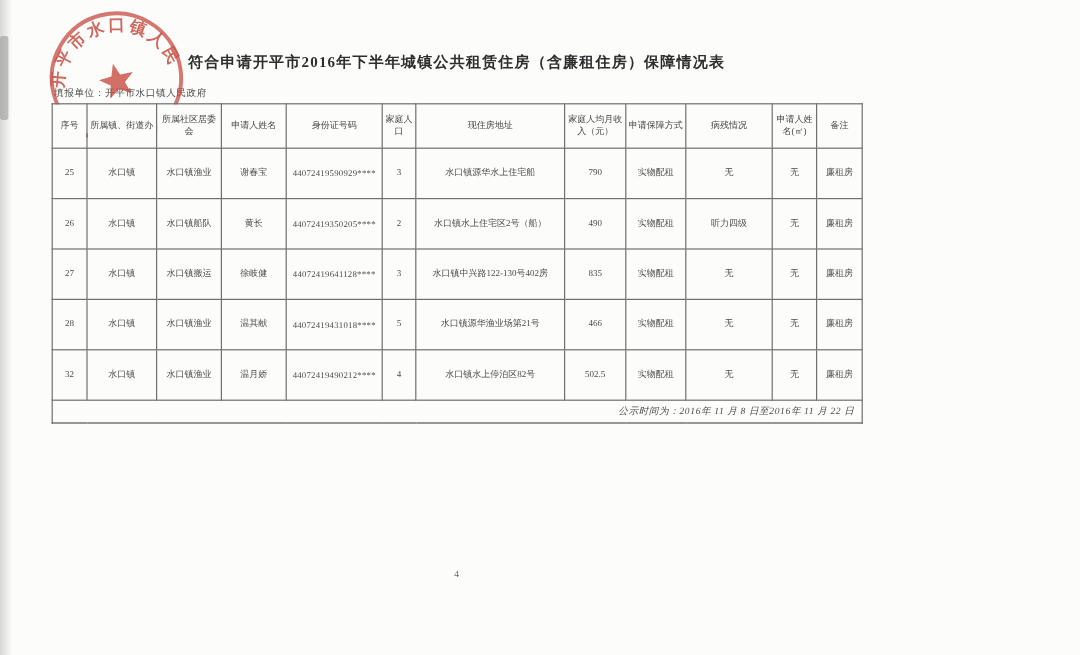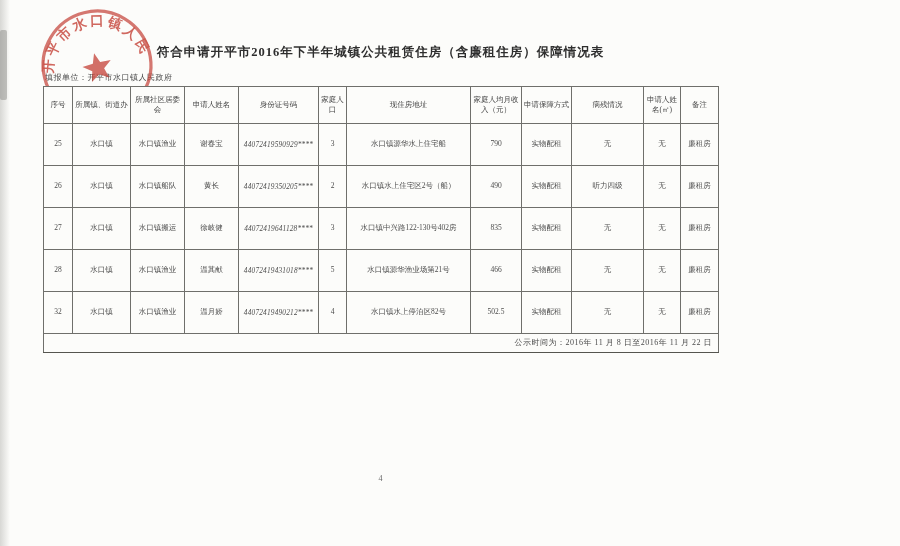--- a/index.html
+++ b/index.html
@@ -49,28 +49,29 @@
     padding:1px 2px;
     overflow:hidden;
     line-height:1.35;
   }
   table.main{border:1.5px solid #55554f;}
   table.main thead th{
     height:34px;font-weight:normal;color:#454545;
     background:#fcfcfa;
   }
   table.main tbody td{height:39px;}
-  td.idnum{letter-spacing:.2px;font-size:7.3px;font-style:italic;}
+  td.idnum{letter-spacing:.2px;font-size:7.3px;}
   tr.footer-row td{
     height:16px;
     text-align:right;
     padding-right:6px;
     font-size:8px;
     letter-spacing:.5px;
     border-bottom:1.5px solid #55554f;
+    font-style:italic;
   }
   .page-number{
     position:absolute;left:43px;top:474px;width:675px;
     text-align:center;font-size:8px;color:#6a6a6a;
   }
 </style>
 </head>
 <body>
 
 <div class="page">

